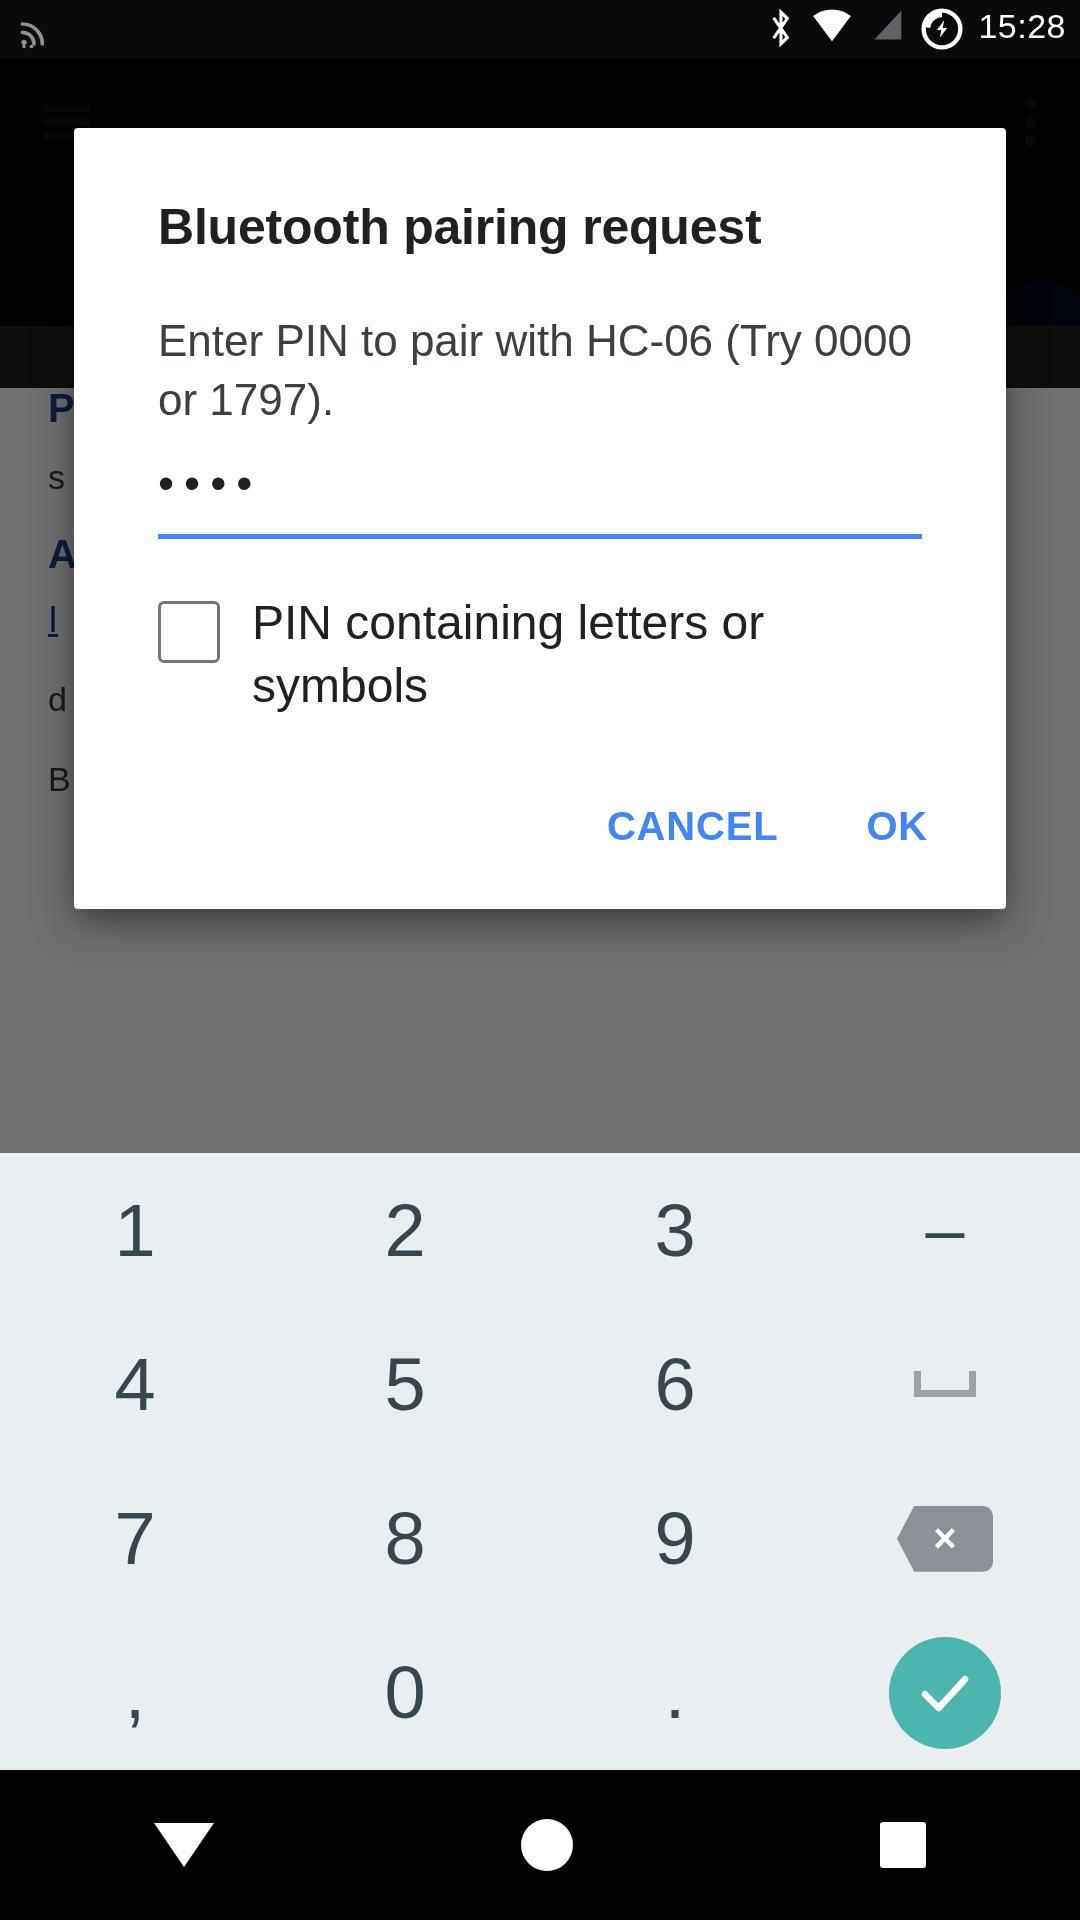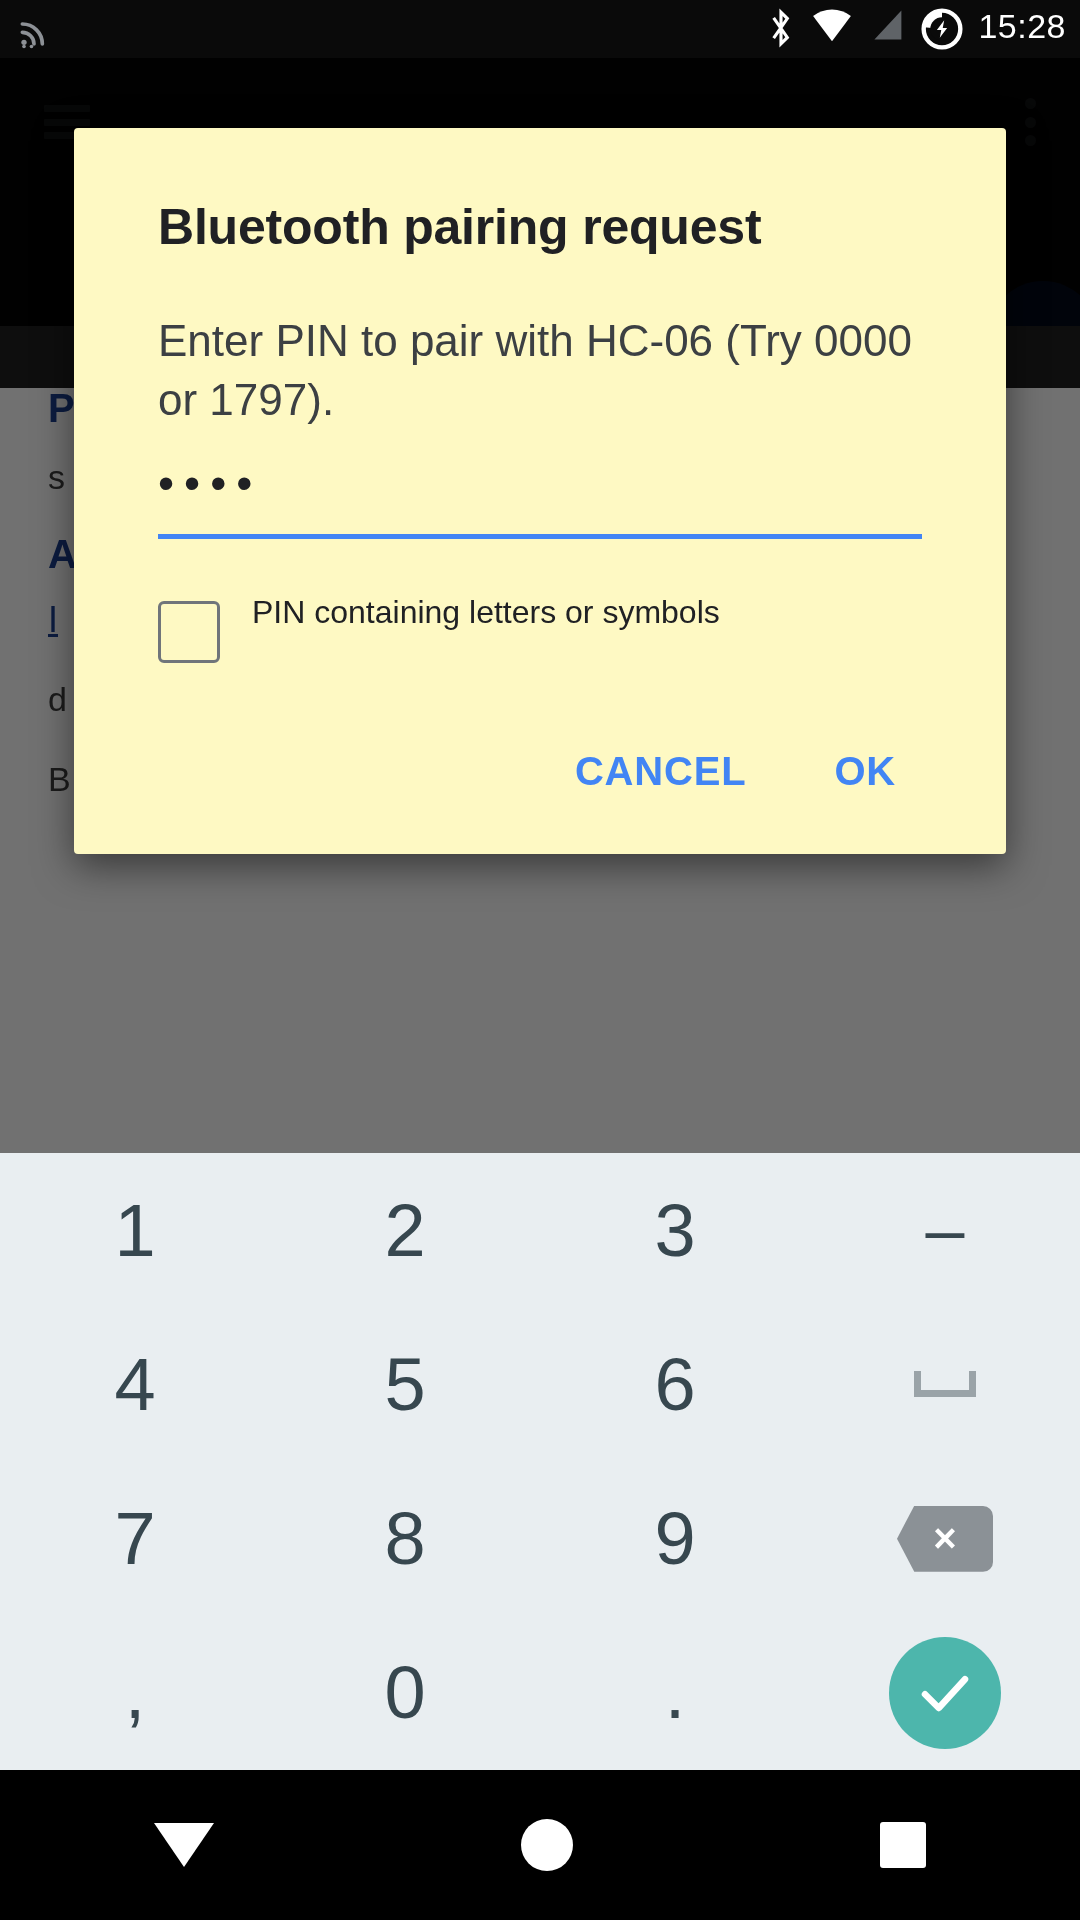--- a/index.html
+++ b/index.html
@@ -60,21 +60,21 @@
   }
   .scrim-top {
     position:absolute; top:58px; left:0; width:1080px; height:330px;
     background:rgba(0,0,0,0.88);
   }
 
   
   .dialog {
     position:absolute; top:128px; left:74px;
     width:932px;
-    background:#fef9c3;
+    background:#ffffff;
     border-radius:4px;
     box-shadow:0 12px 38px rgba(0,0,0,0.5);
     padding:72px 0 0 0;
   }
   .dlg-pad { padding:0 84px; }
   .dlg-title {
     font-size:50px; color:#202124; font-weight:bold;
     letter-spacing:-0.2px; line-height:1.1;
   }
   .dlg-msg {
@@ -94,23 +94,23 @@
     margin-top:22px; height:5px; background:#4285f4;
   }
   .cb-row {
     margin-top:48px; display:flex; align-items:flex-start; gap:32px;
   }
   .checkbox {
     margin-top:14px;
     width:62px; height:62px; min-width:62px;
     border:3px solid #70757a; border-radius:6px; background:transparent;
   }
-  .cb-label { font-size:32px; color:#202124; line-height:1.32; padding-top:4px; }
+  .cb-label { font-size:48px; color:#202124; line-height:1.32; padding-top:4px; }
   .dlg-actions {
-    margin-top:68px; padding:0 96px 42px 64px;
+    margin-top:68px; padding:0 64px 42px 64px;
     display:flex; justify-content:flex-end; align-items:center; gap:60px;
   }
   .dlg-btn {
     font-size:40px; font-weight:bold; color:#4285f4;
     letter-spacing:0.8px; padding:18px 14px; background:none; border:none;
     font-family:"Liberation Sans", sans-serif; cursor:pointer;
   }
 
   
   .keypad {

